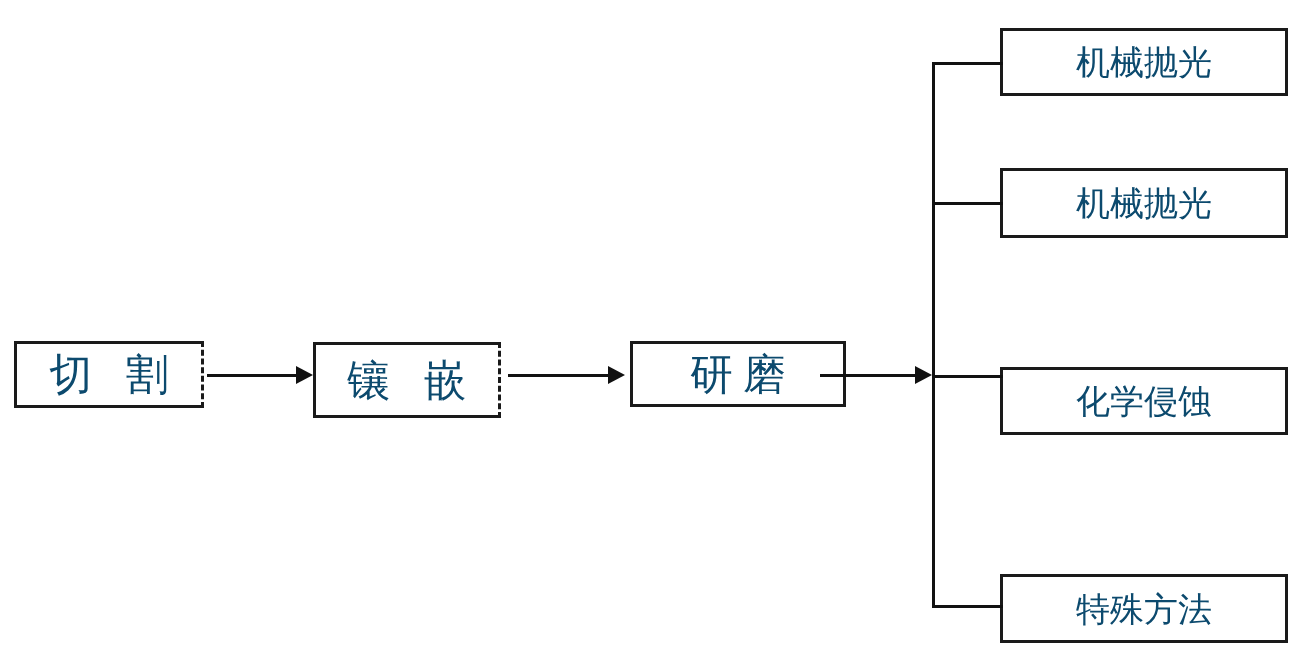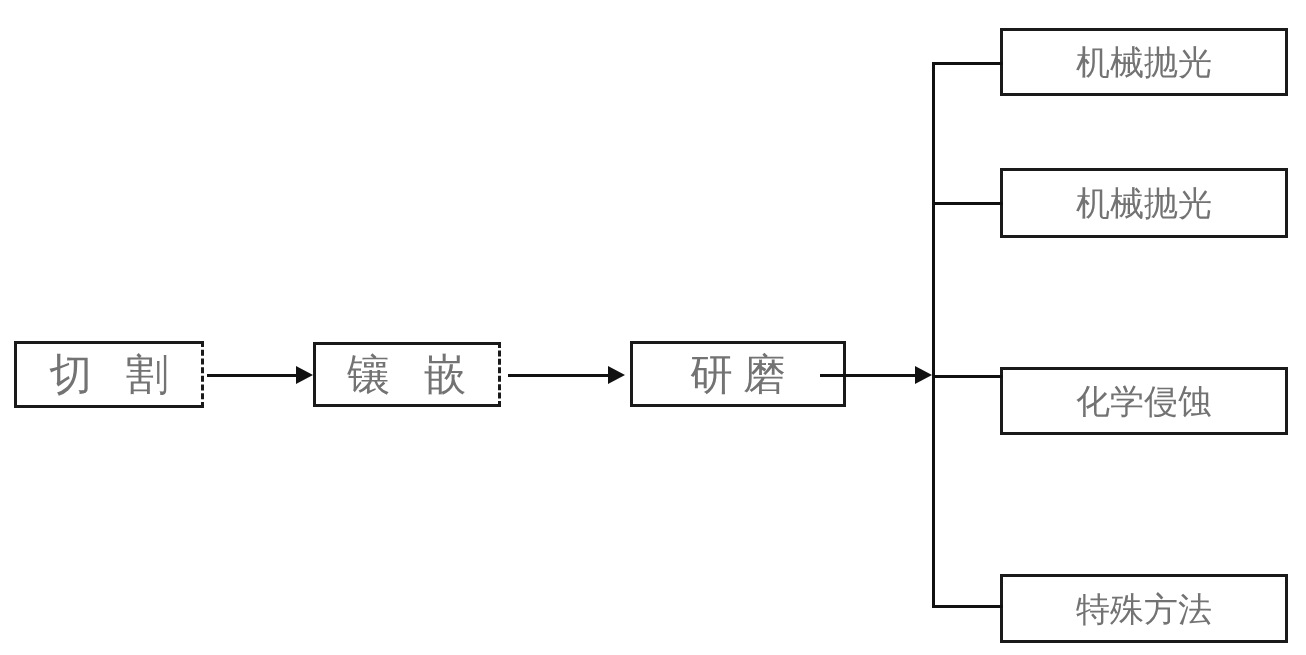--- a/index.html
+++ b/index.html
@@ -18,21 +18,21 @@
     overflow: hidden;
   }
   .node {
     position: absolute;
     box-sizing: border-box;
     background: #ffffff;
     border: 3px solid #1a1a1a;
     display: flex;
     align-items: center;
     justify-content: center;
-    color: #737373;
+    color: #0c4a6e;
     line-height: 1;
     white-space: nowrap;
   }
   .node .label {
     font-size: 43px;
     letter-spacing: 1px;
     display: block;
   }
   .node.stage .label {
     letter-spacing: 10px;
@@ -68,21 +68,21 @@
 </style>
 </head>
 <body>
 
 <div id="canvas">
 
   <div class="node stage dashed-right" style="left:14px; top:341px; width:190px; height:67px;">
     <span class="label">切 割</span>
   </div>
 
-  <div class="node stage dashed-right" style="left:313px; top:342px; width:188px; height:65px;">
+  <div class="node stage dashed-right" style="left:313px; top:342px; width:188px; height:76px;">
     <span class="label">镶 嵌</span>
   </div>
 
   <div class="node stage" style="left:630px; top:341px; width:216px; height:66px;">
     <span class="label">研磨</span>
   </div>
 
   <div class="node branch" style="left:1000px; top:28px; width:288px; height:68px;">
     <span class="label">机械抛光</span>
   </div>

